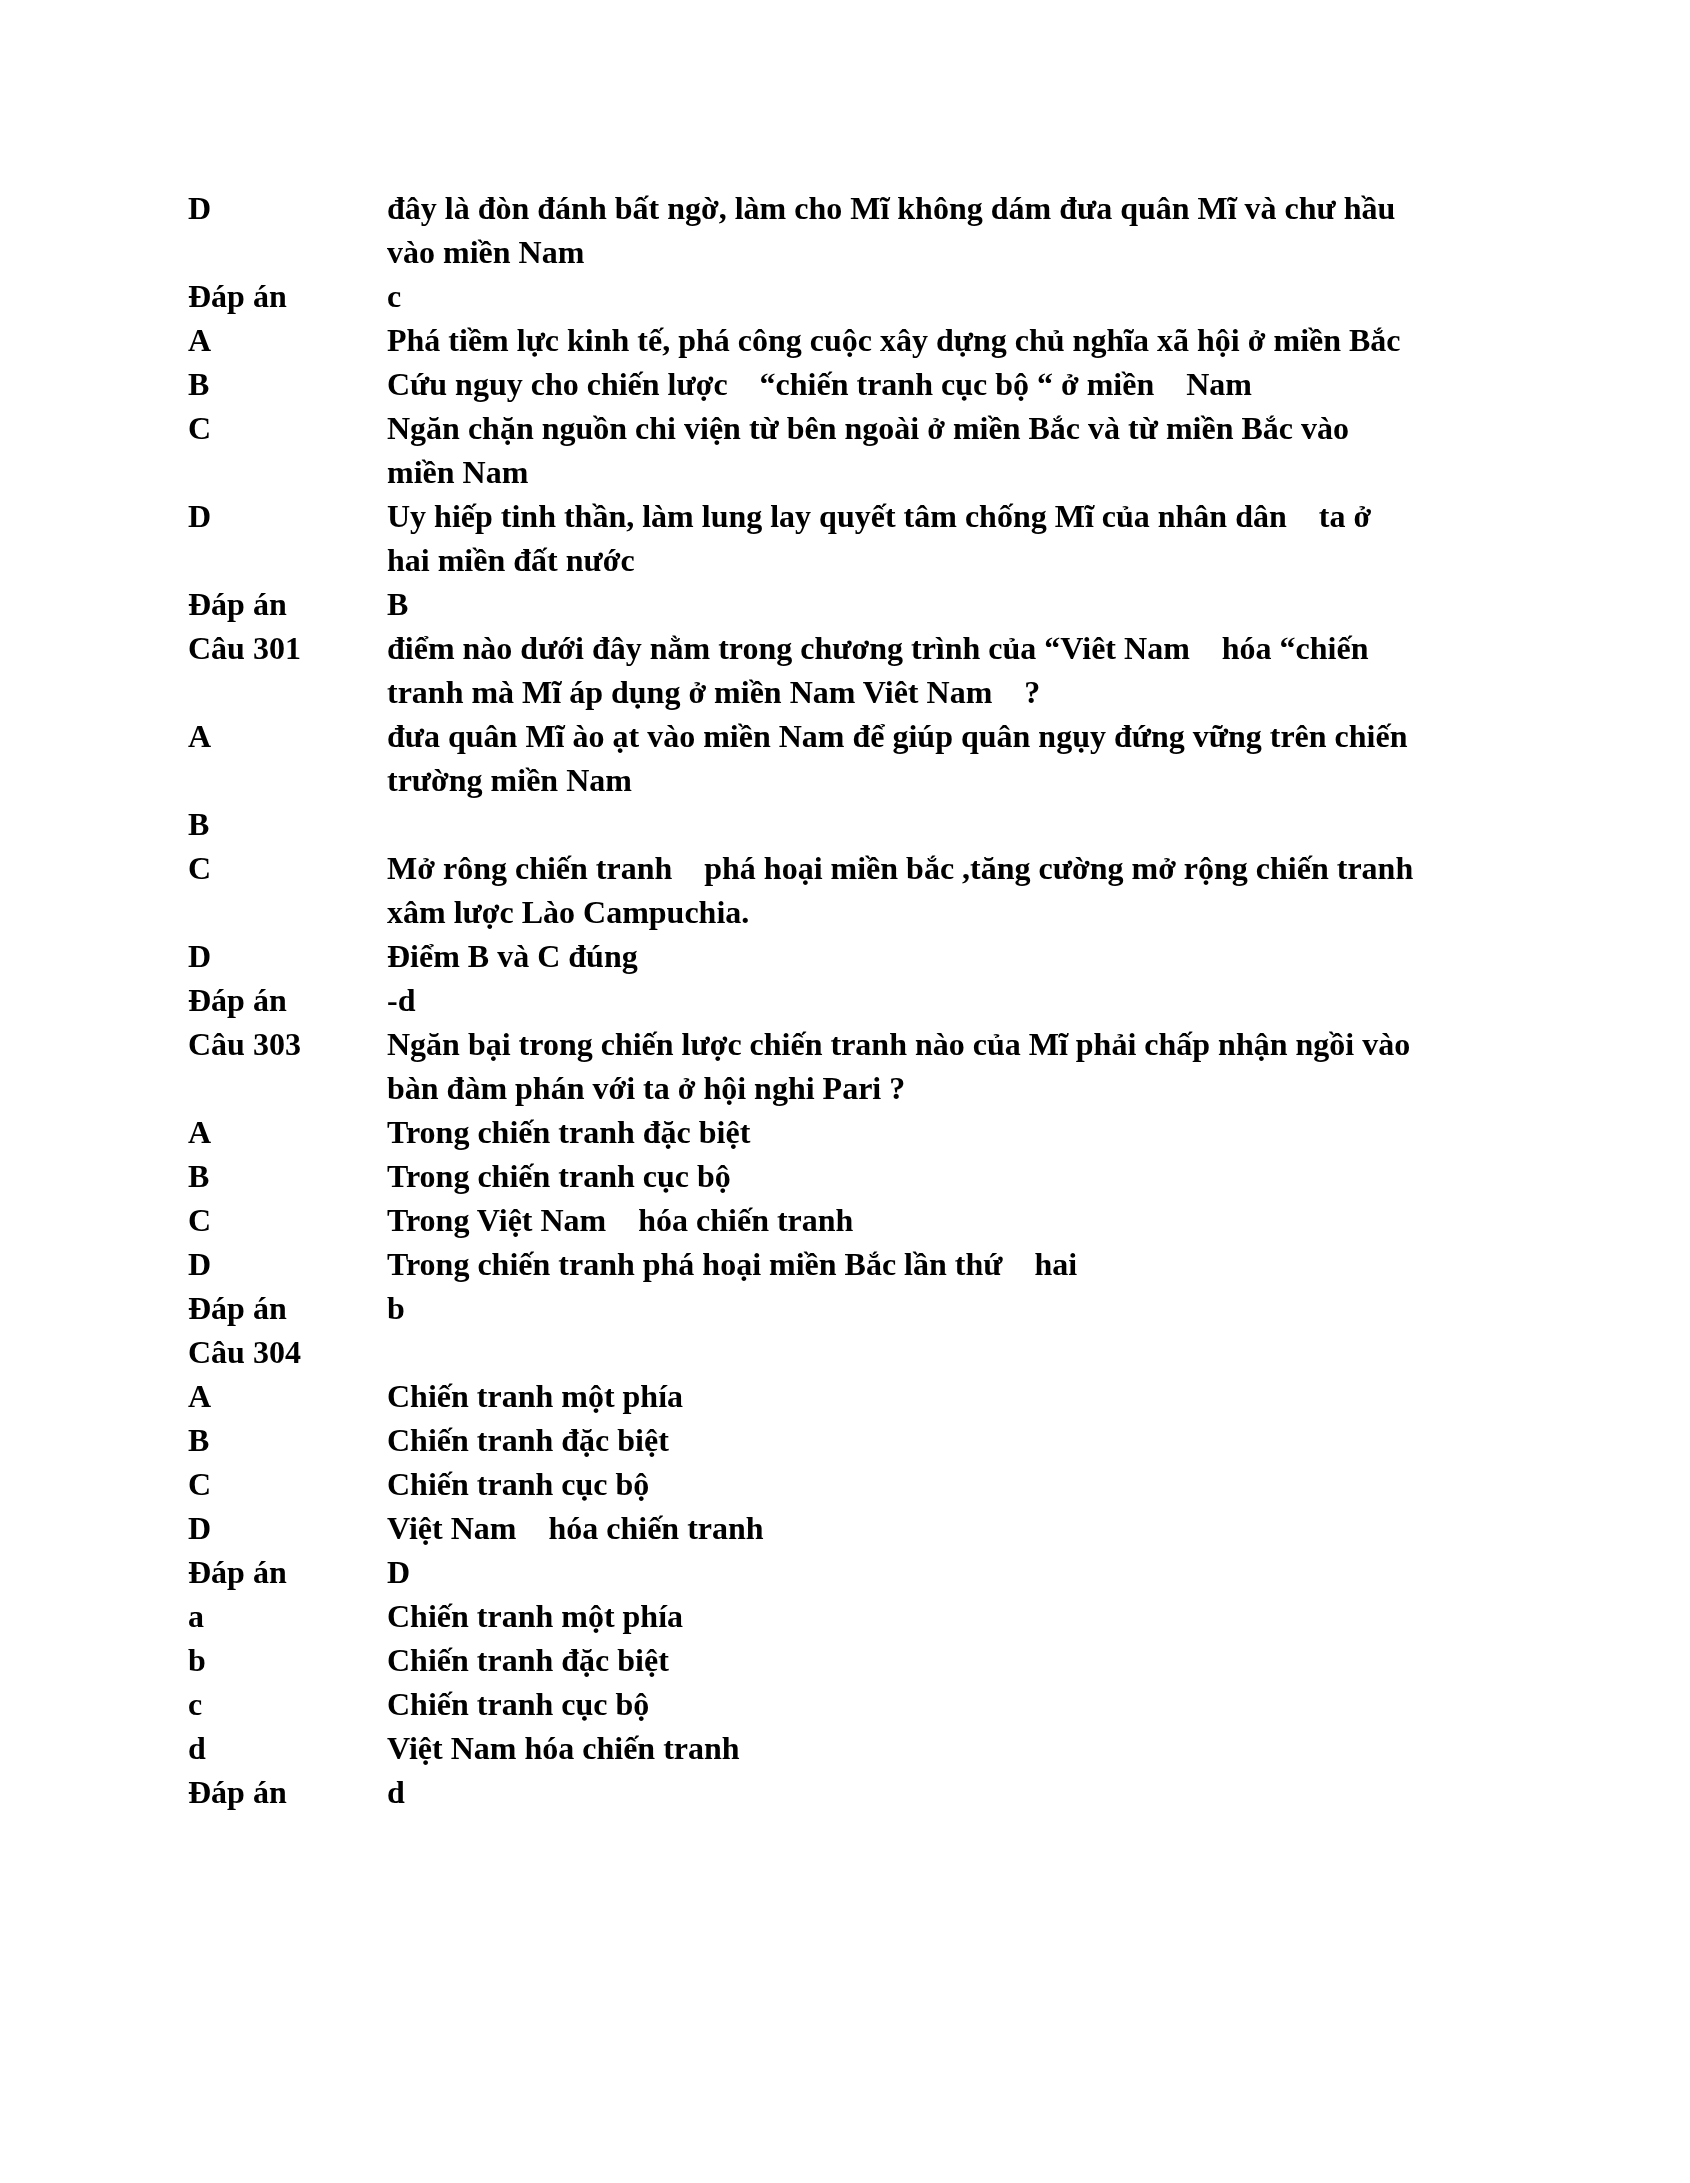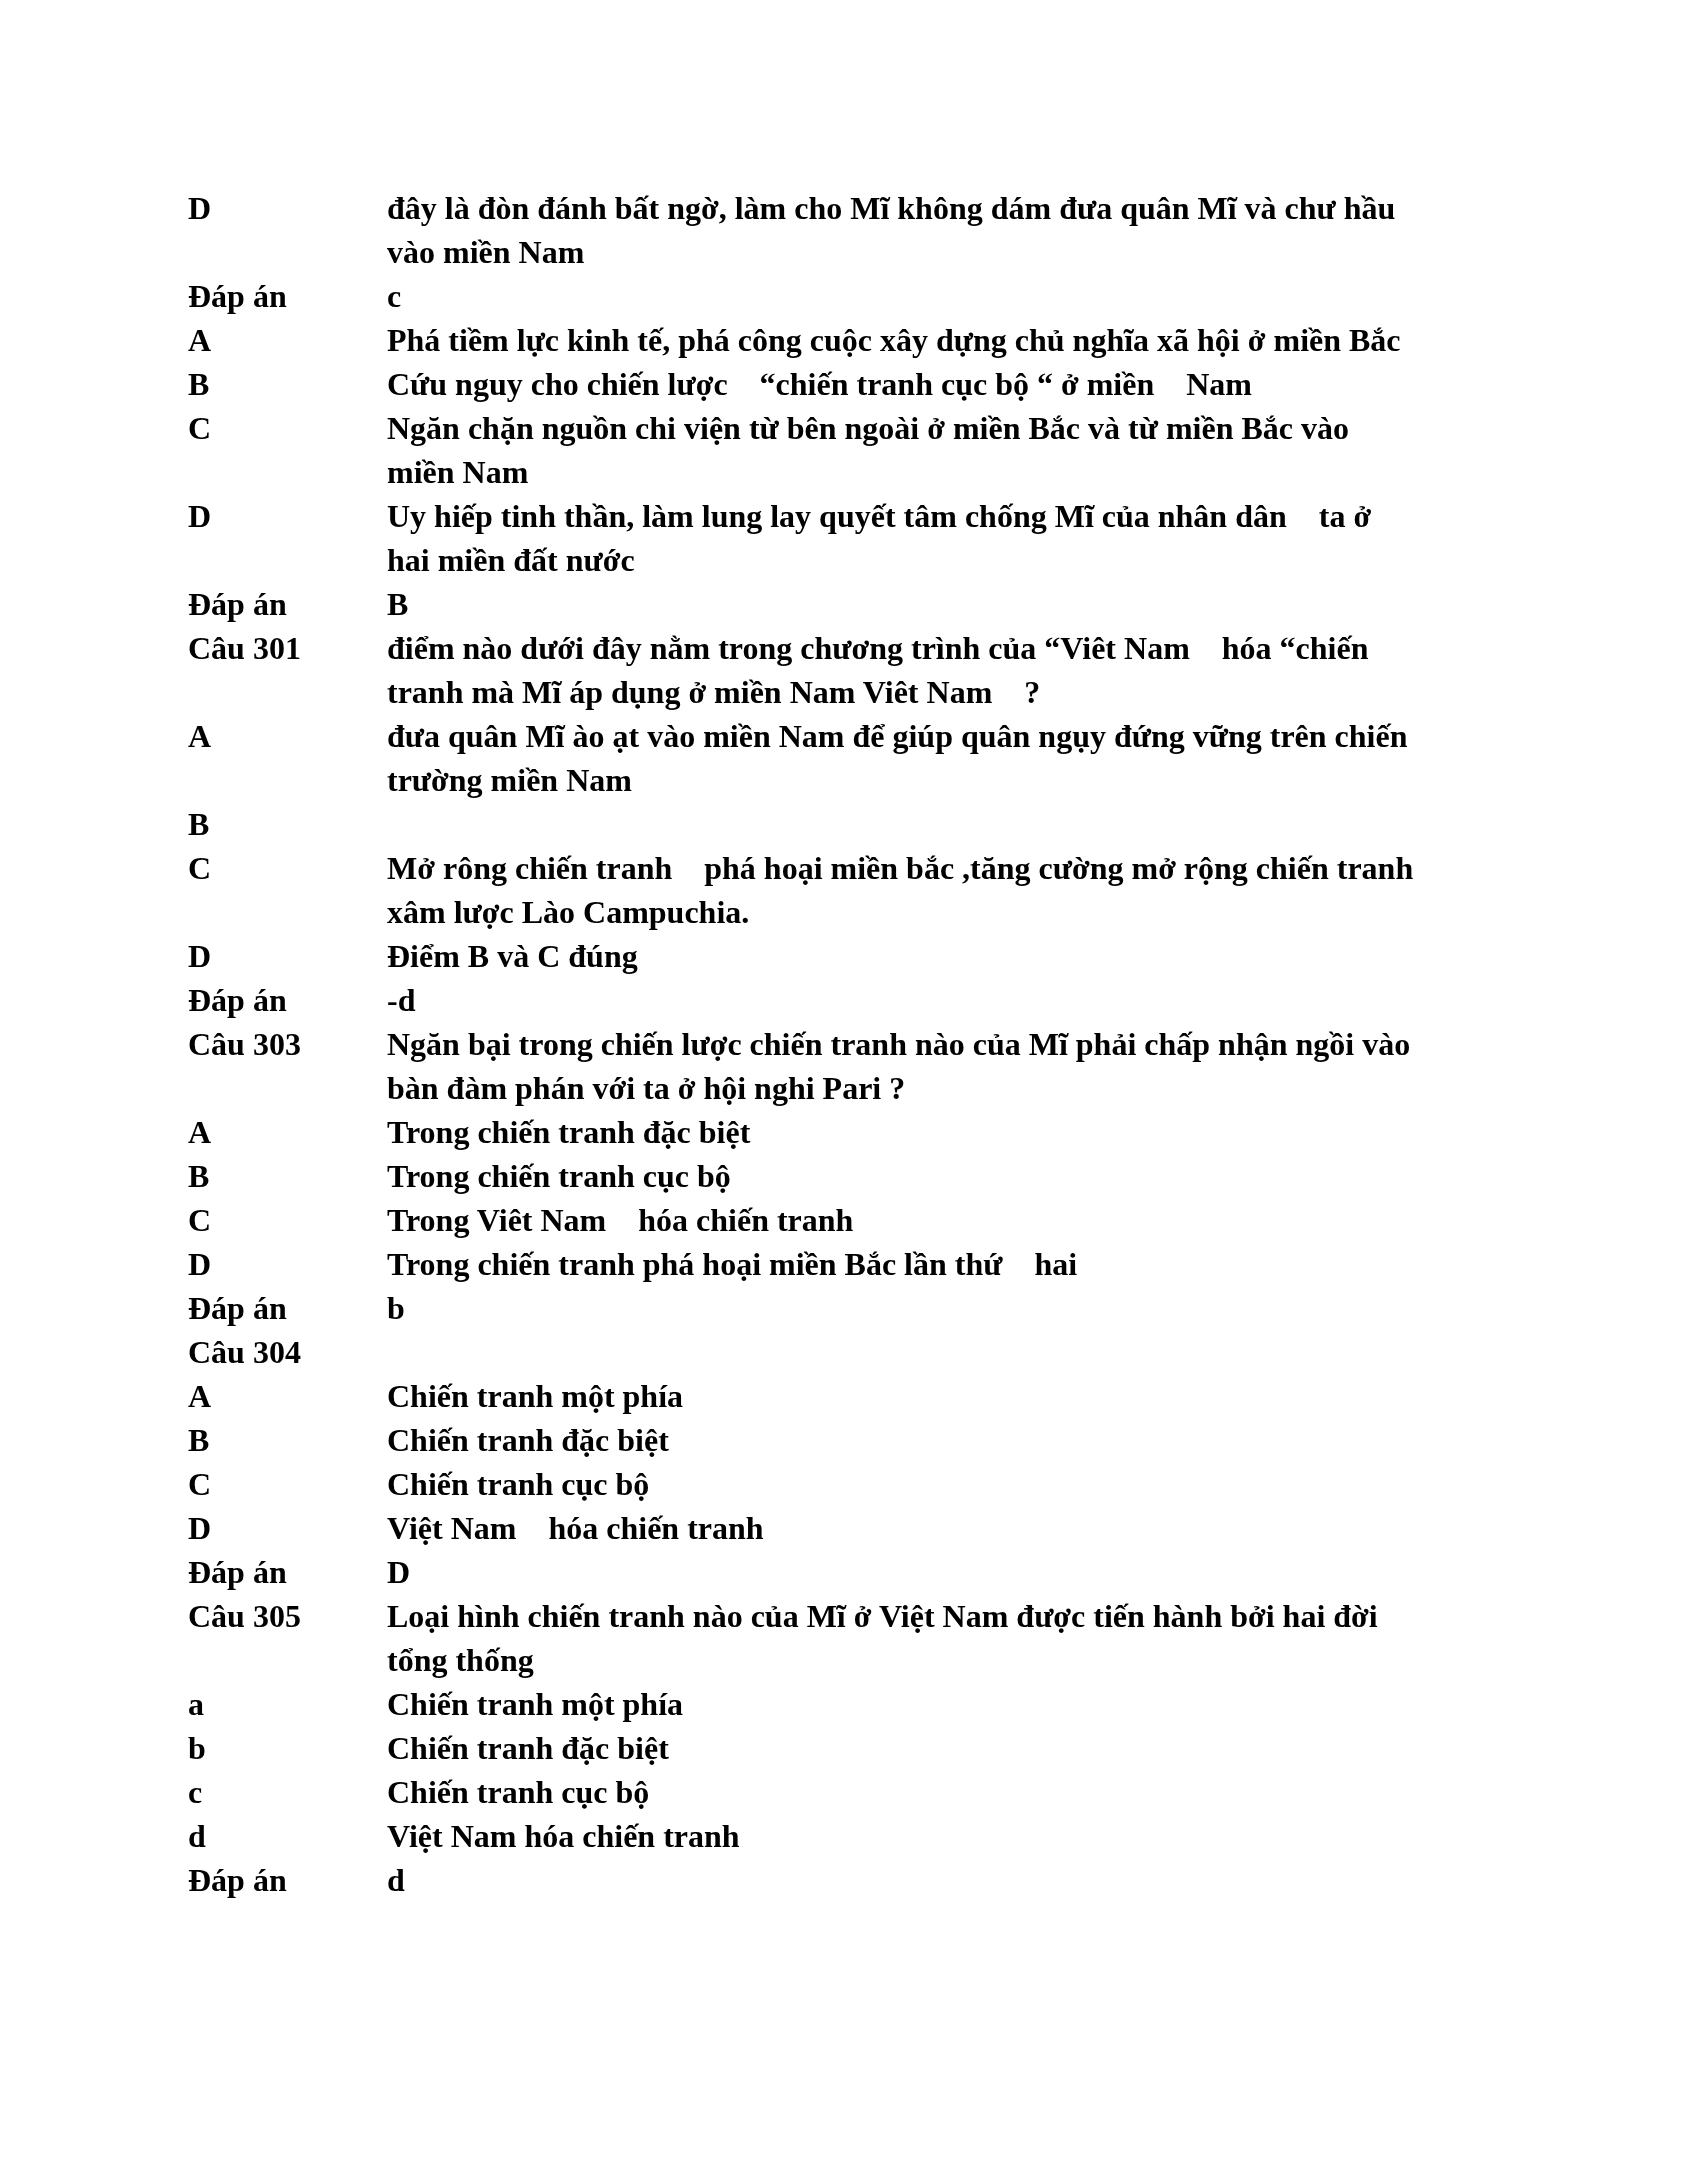--- a/index.html
+++ b/index.html
@@ -122,21 +122,21 @@
     <div class="qa-text">Trong chiến tranh đặc biệt</div>
   </div>
 
   <div class="qa-row">
     <div class="qa-label">B</div>
     <div class="qa-text">Trong chiến tranh cục bộ</div>
   </div>
 
   <div class="qa-row">
     <div class="qa-label">C</div>
-    <div class="qa-text">Trong Viêt Nam    hóa chiến tranh</div>
+    <div class="qa-text">Trong Việt Nam    hóa chiến tranh</div>
   </div>
 
   <div class="qa-row">
     <div class="qa-label">D</div>
     <div class="qa-text">Trong chiến tranh phá hoại miền Bắc lần thứ    hai</div>
   </div>
 
   <div class="qa-row">
     <div class="qa-label">Đáp án</div>
     <div class="qa-text">b</div>
@@ -164,25 +164,20 @@
   <div class="qa-row">
     <div class="qa-label">D</div>
     <div class="qa-text">Việt Nam    hóa chiến tranh</div>
   </div>
 
   <div class="qa-row">
     <div class="qa-label">Đáp án</div>
     <div class="qa-text">D</div>
   </div>
 
-  <div class="qa-row">
-    <div class="qa-label">Câu 305</div>
-    <div class="qa-text">Loại hình chiến tranh nào của Mĩ ở Việt Nam được tiến hành bởi hai đời
-tổng thống</div>
-  </div>
 
   <div class="qa-row">
     <div class="qa-label">a</div>
     <div class="qa-text">Chiến tranh một phía</div>
   </div>
 
   <div class="qa-row">
     <div class="qa-label">b</div>
     <div class="qa-text">Chiến tranh đặc biệt</div>
   </div>

